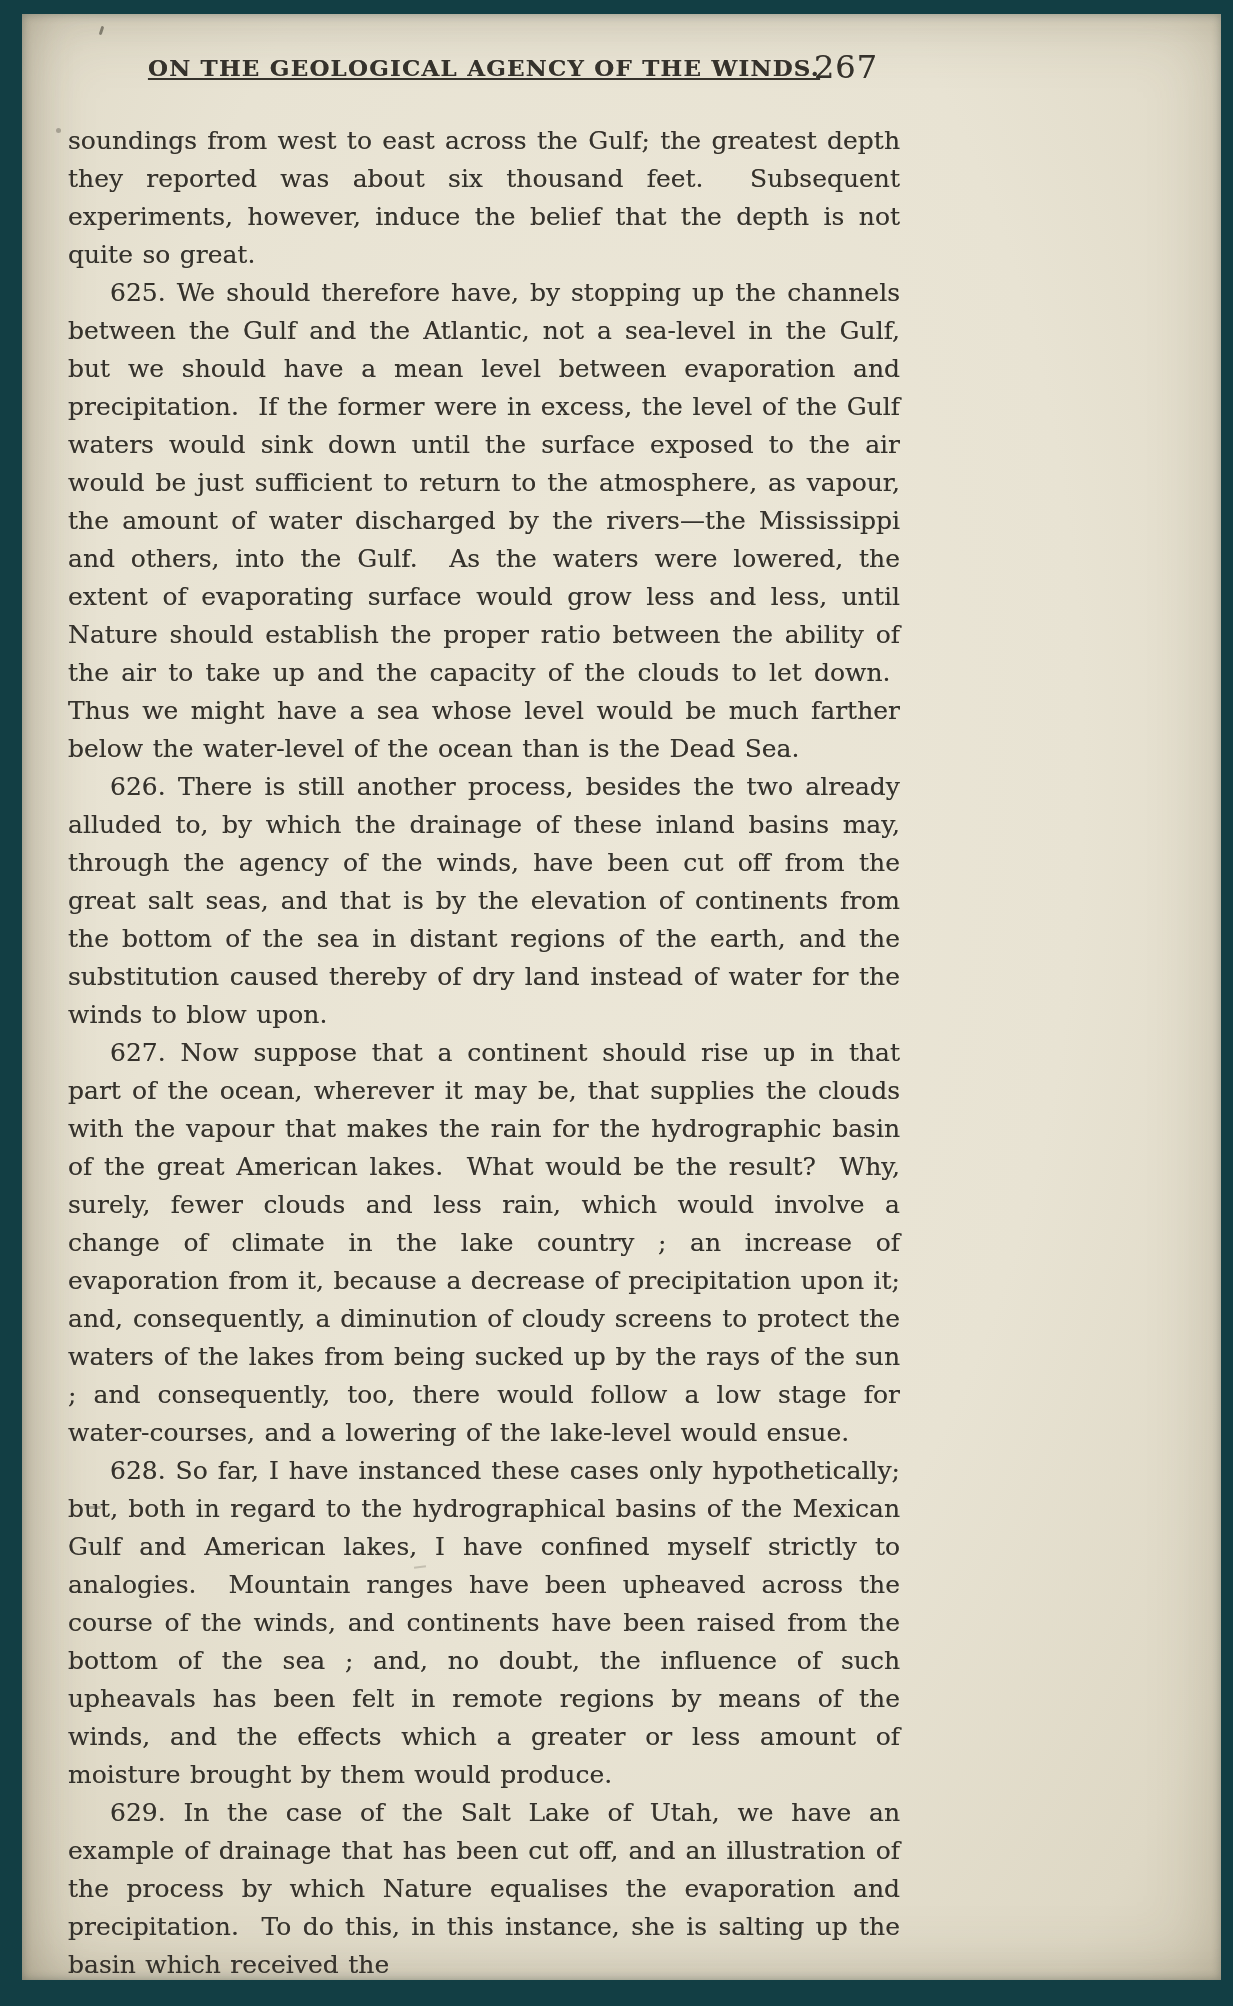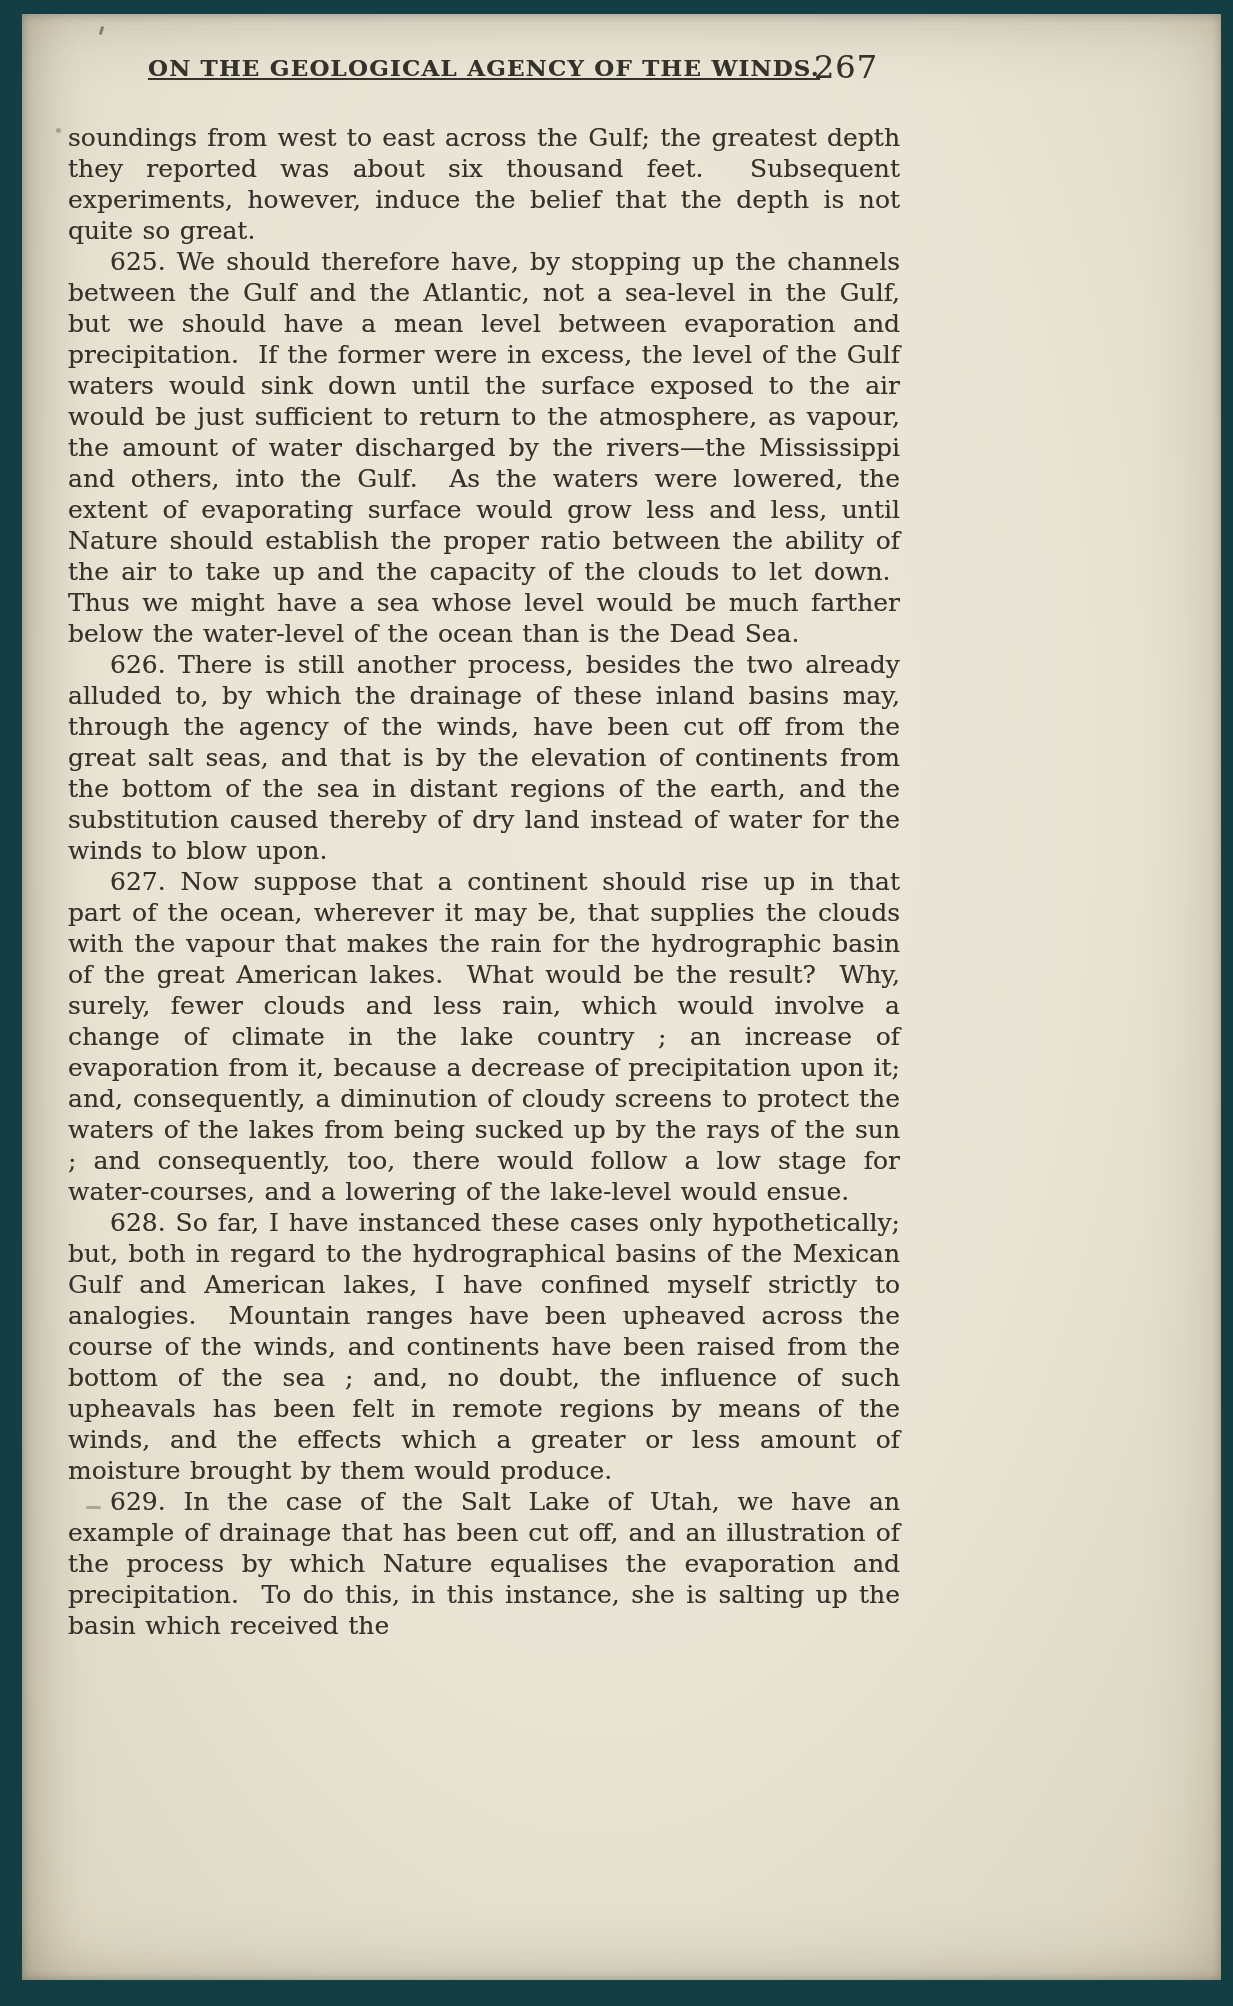--- a/index.html
+++ b/index.html
@@ -47,21 +47,21 @@
     position: absolute;
     right: 22px;
     top: -6px;
     font-size: 32px;
     letter-spacing: 1px;
     color: var(--ink, #35322c);
     text-shadow: 0 0 0.5px rgba(45, 42, 36, 0.5);
   }
   .body-text {
     font-size: 25px;
-    line-height: 31px;
+    line-height: 38px;
     text-align: justify;
     word-spacing: 1.5px;
     text-shadow: 0 0 0.4px rgba(45, 42, 36, 0.5);
   }
   .para { margin: 0; text-indent: 42px; }
   .para.no-indent { text-indent: 0; }
   .speck {
     position: absolute;
     background: rgba(62, 58, 48, 0.55);
     pointer-events: none;

